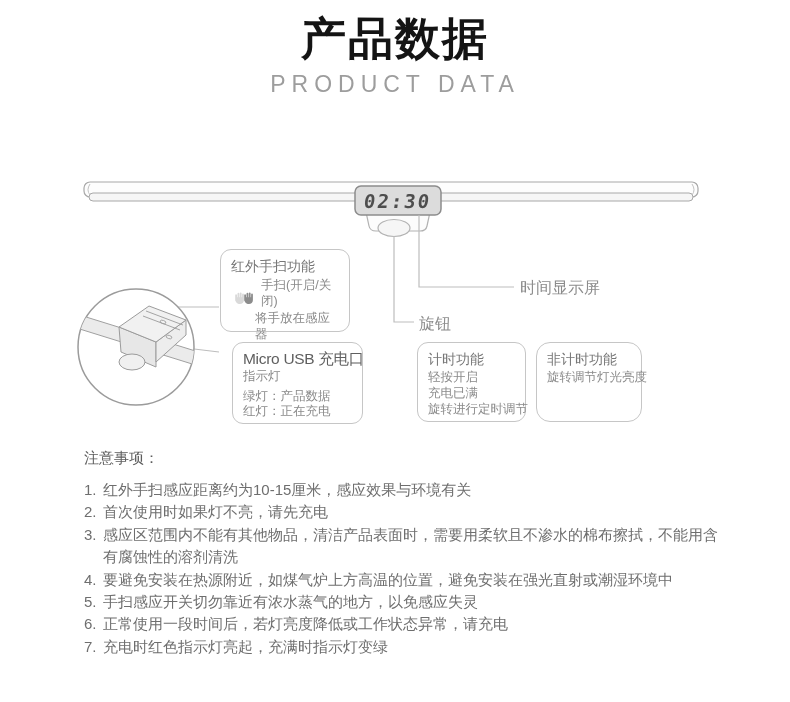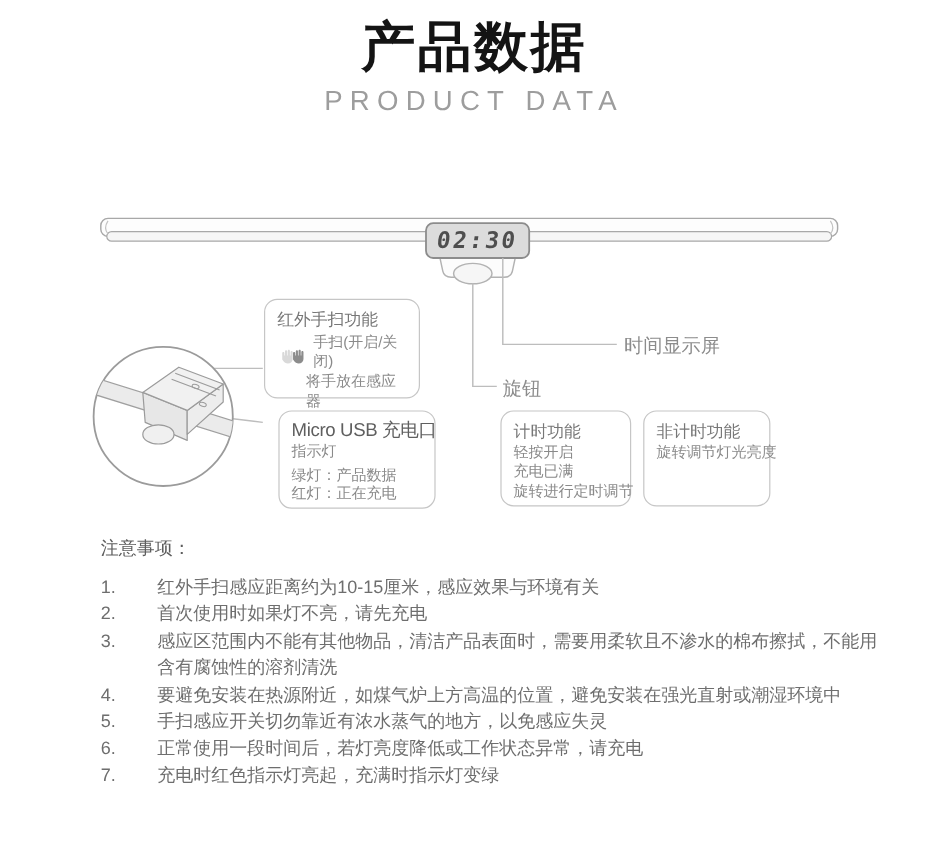--- a/index.html
+++ b/index.html
@@ -38,30 +38,30 @@
     padding:6px 8px 4px 10px; color:#8a8a8a;
   }
   .callout .c-title { font-size:14px; color:#777; line-height:20px; white-space:nowrap; }
   .callout .c-line  { font-size:12.5px; line-height:16px; white-space:nowrap; }
   .box-sweep { left:220px; top:249px; width:130px; height:83px; }
   .box-usb   { left:220px; top:342px; width:131px; height:82px;margin-left:12px; }
   .box-usb .c-title { font-size:15.5px; color:#5f5f5f; letter-spacing:-0.3px; }
   .box-usb .c-line { line-height:15px; }
   .box-usb .gap { height:5px; }
   .box-timer    { left:417px; top:342px; width:109px; height:80px; }
-  .box-nontimer { left:536px; top:342px; width:106px; height:80px; }
+  .box-nontimer { left:536px; top:342px; width:106px; height:80px;border-radius:14px; }
   .icon-row { display:flex; align-items:flex-end; margin-top:2px; }
   .icon-row .txt { font-size:12.5px; line-height:15.5px; }
   .icon-slot { flex:0 0 auto; margin-right:4px; margin-top:1px; }
   
   .notes { position:absolute; left:84px; top:448px; width:648px; color:#6e6e6e; }
   .notes-heading { font-size:15px; color:#5d5d5d; line-height:20px; margin-bottom:11px; }
   .note { display:flex; font-size:15px; line-height:22.4px; }
   .note .n-num { flex:0 0 19px; }
-  .note .n-text { flex:1 1 auto;margin-left:28px; }
+  .note .n-text { flex:1 1 auto; }
 </style>
 </head>
 <body>
 
 <div id="page">
 
   <div class="header">
     <div class="title-cn">产品数据</div>
     <div class="title-en">PRODUCT DATA</div>
   </div>

